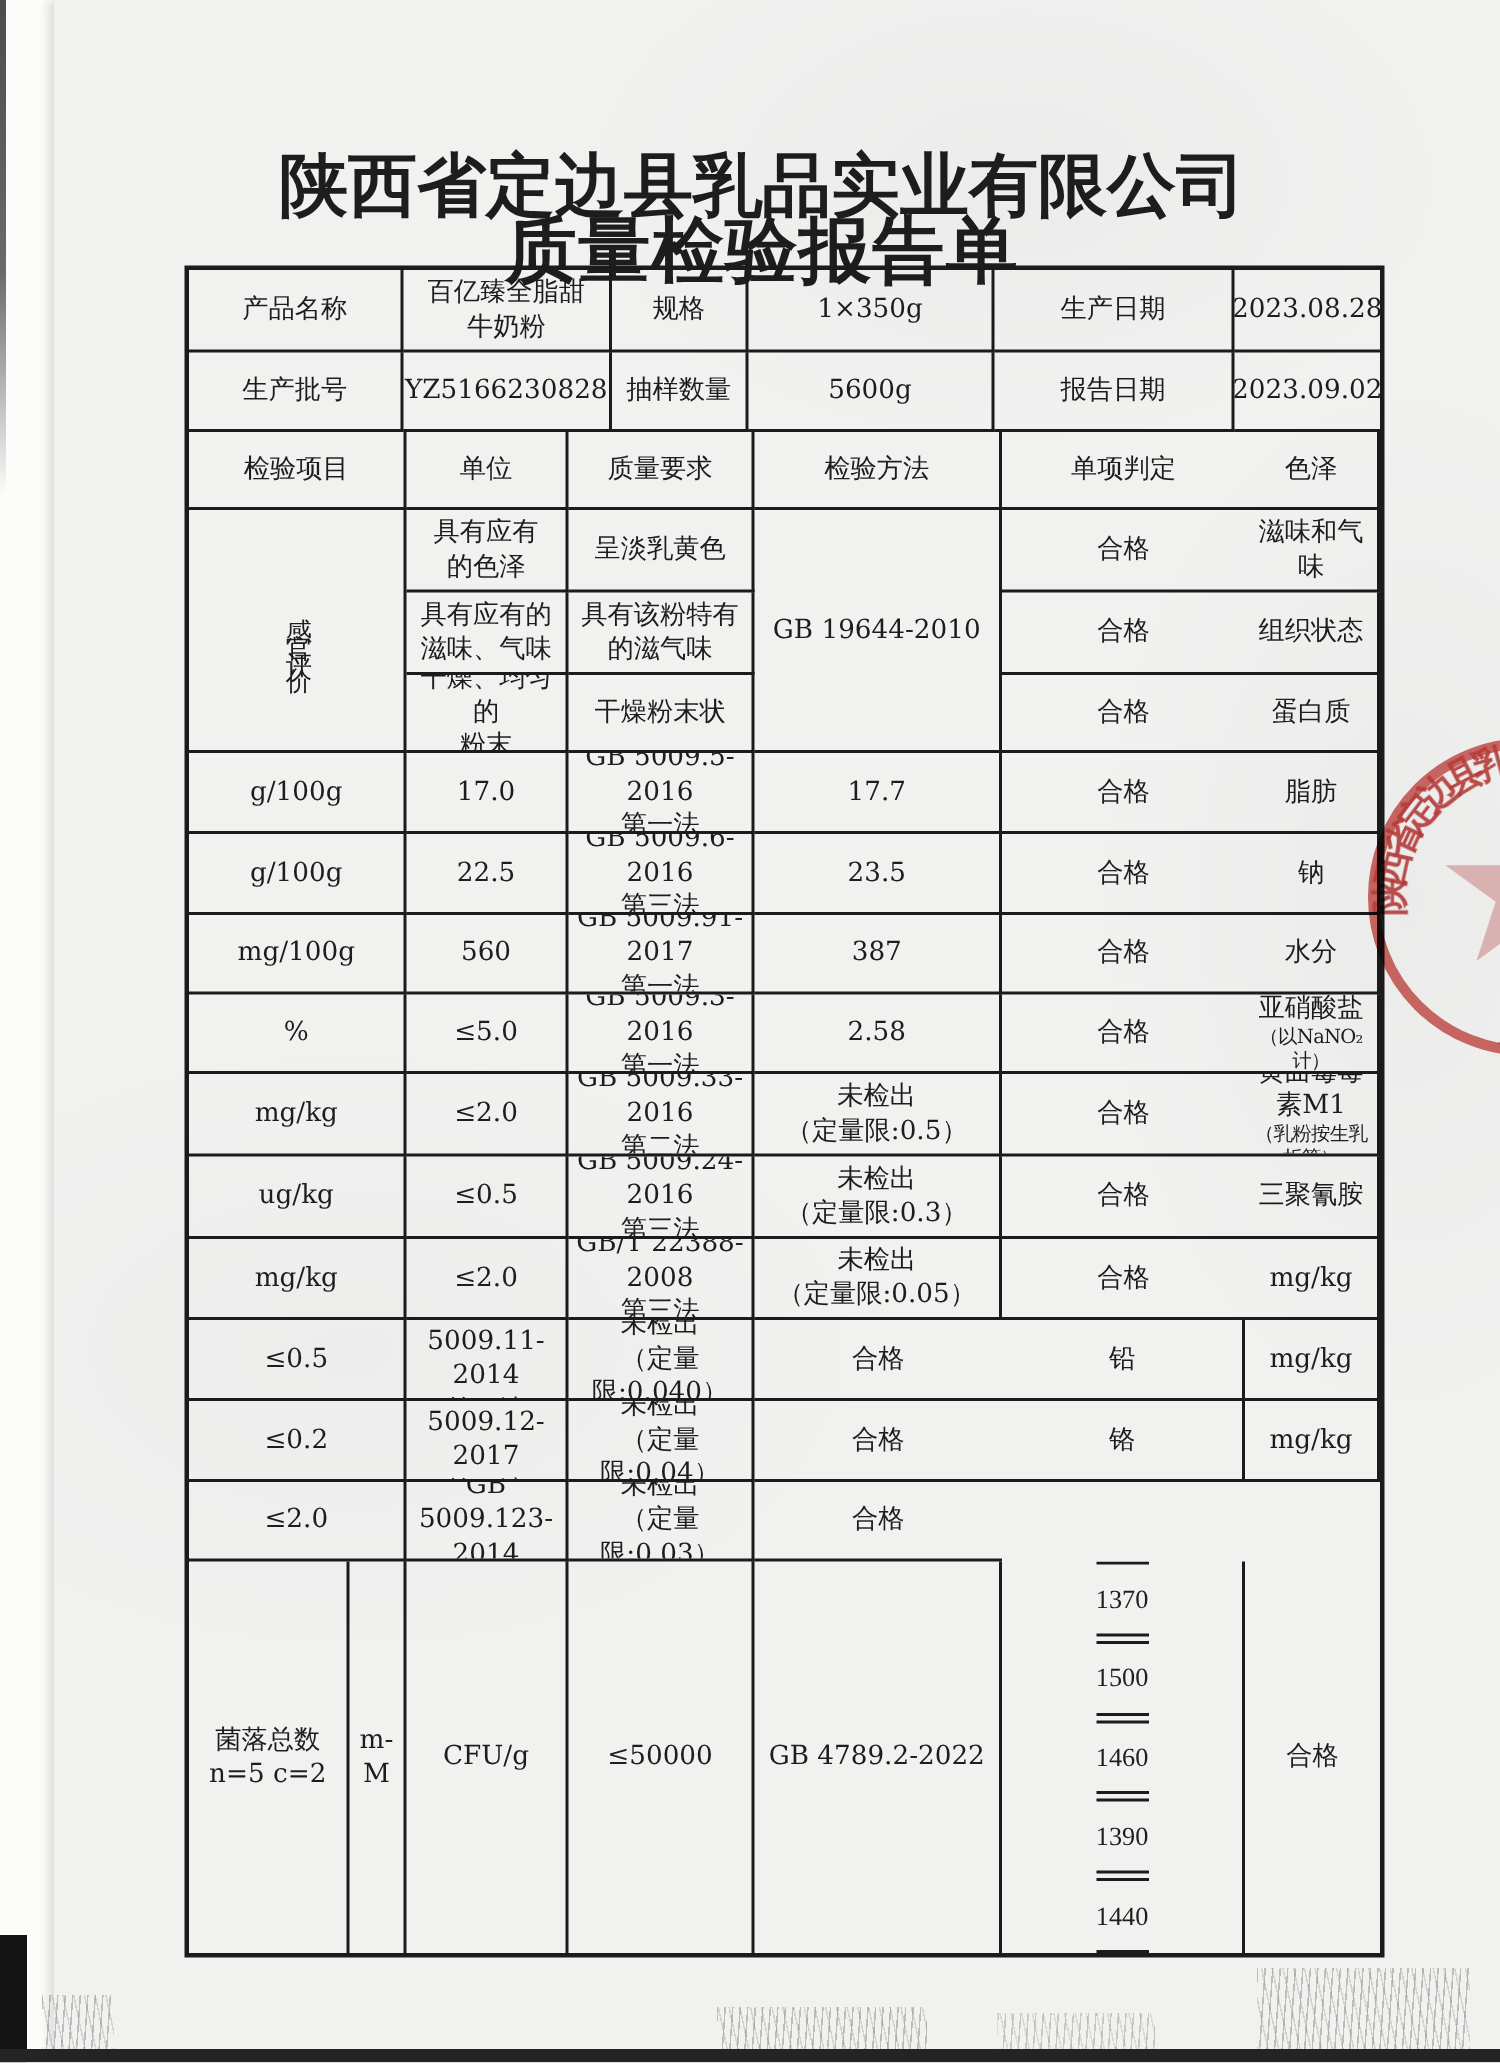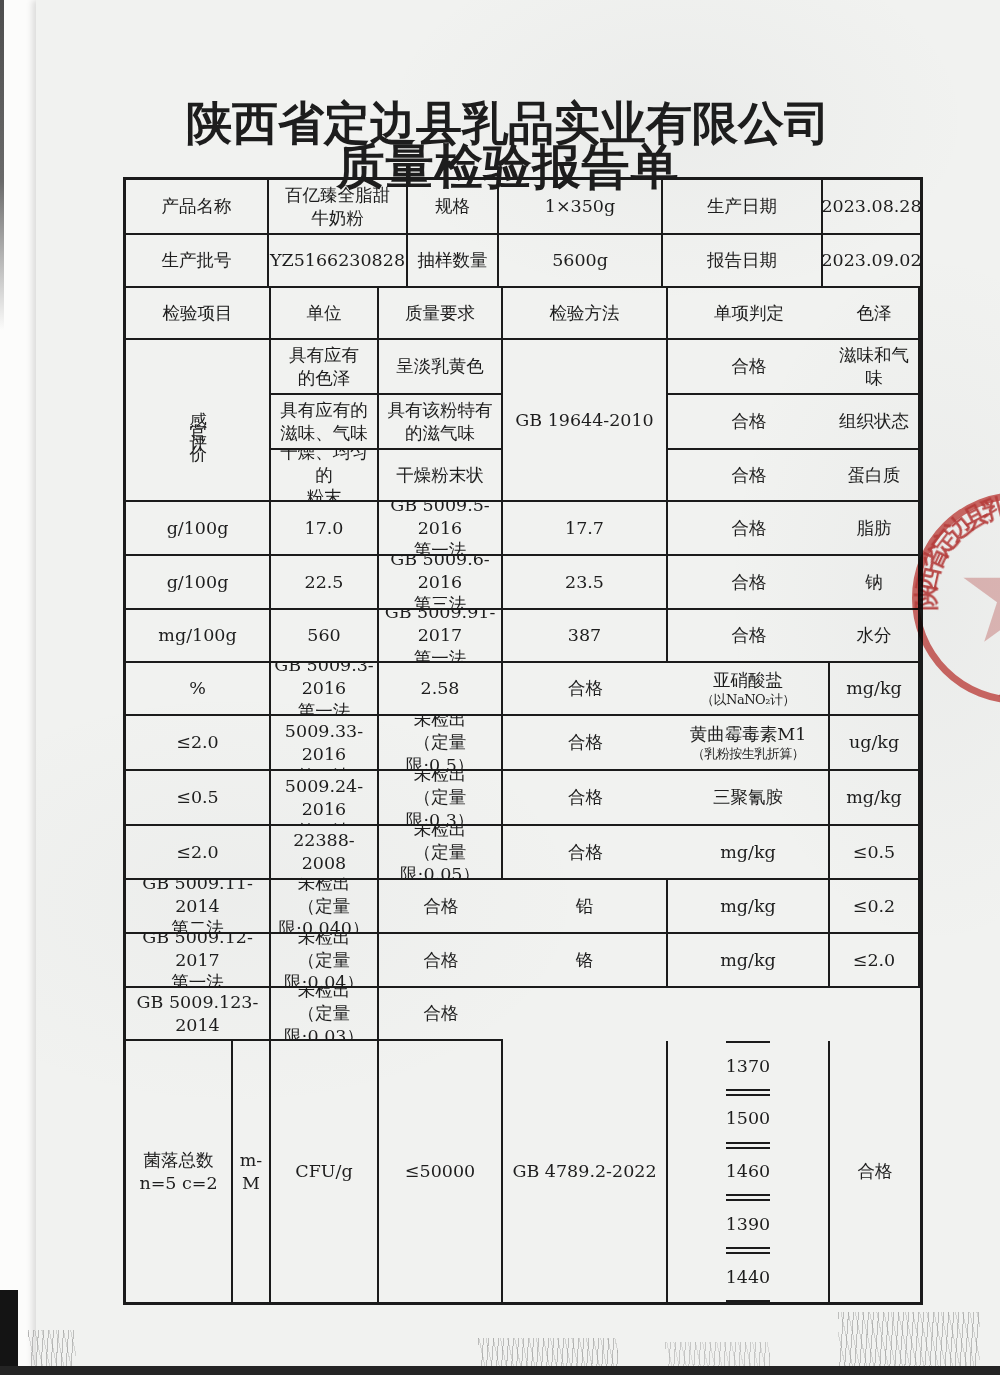--- a/index.html
+++ b/index.html
@@ -51,21 +51,21 @@
     border-right:2px solid #1b1b1b; border-bottom:2px solid #1b1b1b;
     font-size:17.5px; padding:1px 2px; overflow:hidden; }
   .cell.lastc { border-right:none; }
   .cell.nob   { border-bottom:none; }
   .cell .sub  { font-size:13px; line-height:1.25; letter-spacing:-0.5px; }
   .vert-label { writing-mode:vertical-rl; text-orientation:upright; letter-spacing:11px; line-height:1; }
   .span3 { grid-row:2 / 5; }
   .col4  { grid-column:4; }
 
   
-  .bact-values { padding:0 0; display:flex; flex-direction:column; gap:3px; }
+  .bact-values { padding:0 0; display:flex; flex-direction:column; gap:3px;font-family:Liberation Serif, serif; }
   .bact-box { flex:1; display:flex; align-items:center; justify-content:center;
     border-top:2px solid #1b1b1b; border-bottom:2px solid #1b1b1b; font-size:17.5px; }
 
   
   .stamp { position:absolute; left:898px; top:478px; width:240px; height:240px;
     mix-blend-mode:multiply; opacity:.92; }
   .stamp-ring { position:absolute; left:14px; top:14px; width:212px; height:212px;
     border:7px solid rgba(199,57,54,0.82); border-radius:50%; filter:blur(.4px); }
   .stamp-star { position:absolute; left:50%; top:50%; transform:translate(-50%,-54%);
     font-size:142px; color:rgba(201,92,90,0.42); line-height:1;
@@ -158,20 +158,21 @@
       <div class="cell"><span>钠</span><span class="sub"></span></div>
       <div class="cell">mg/100g</div>
       <div class="cell">560</div>
       <div class="cell">GB 5009.91-2017
 第一法</div>
       <div class="cell">387</div>
       <div class="cell lastc">合格</div>
 
       <div class="cell"><span>水分</span><span class="sub"></span></div>
       <div class="cell">%</div>
+      <div class="cell">≤5.0</div>
       <div class="cell">GB 5009.3-2016
 第一法</div>
       <div class="cell">2.58</div>
       <div class="cell lastc">合格</div>
 
       <div class="cell"><span>亚硝酸盐</span><span class="sub">（以NaNO₂计）</span></div>
       <div class="cell">mg/kg</div>
       <div class="cell">≤2.0</div>
       <div class="cell">GB 5009.33-2016
 第二法</div>

